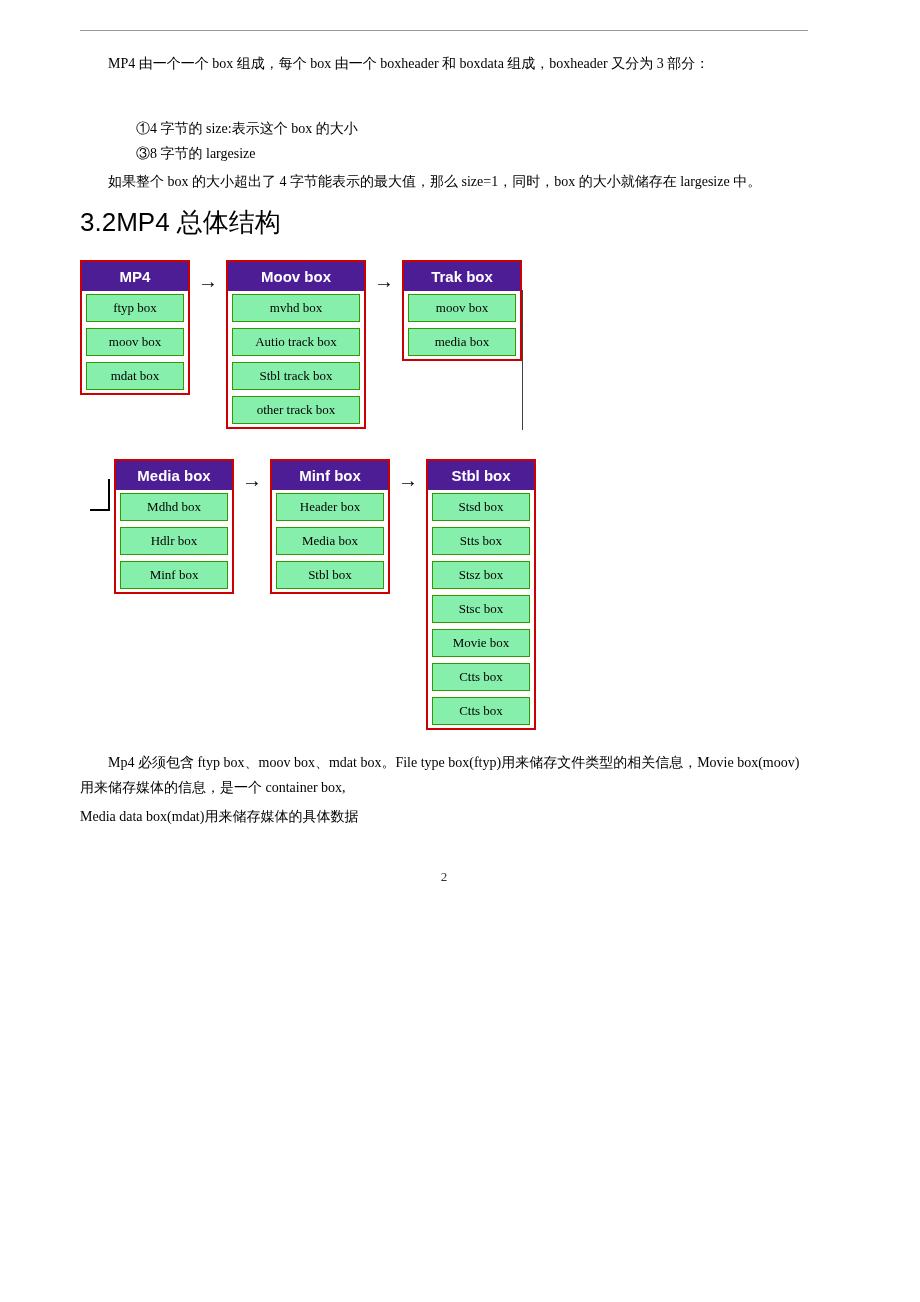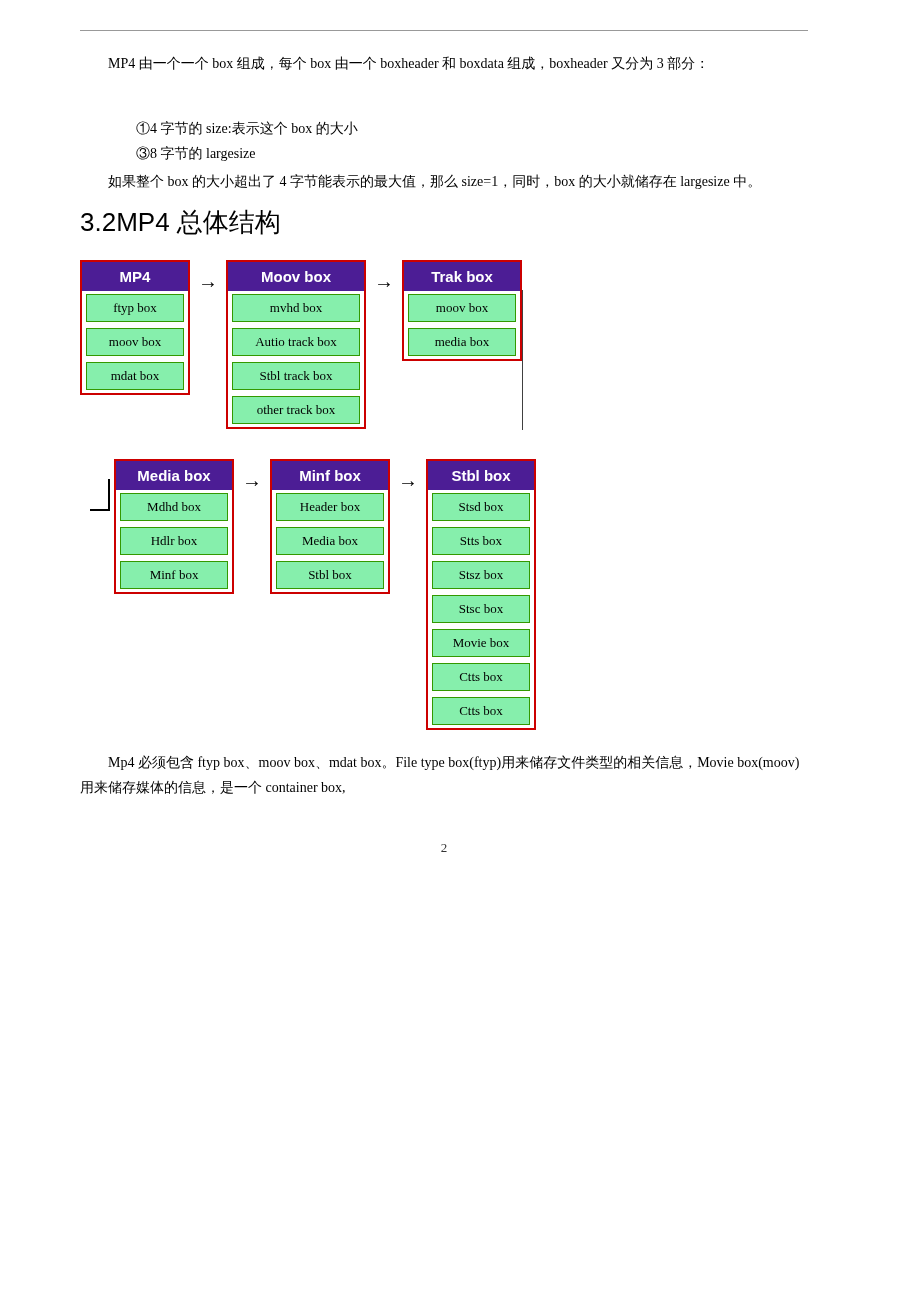--- a/index.html
+++ b/index.html
@@ -202,16 +202,17 @@
         <div class="box-item">Stsc box</div>
         <div class="box-item">Movie box</div>
         <div class="box-item">Ctts box</div>
         <div class="box-item">Ctts box</div>
       </div>
     </div>
   </div>
 
   <div class="bottom-text">
     <p>Mp4 必须包含 ftyp box、moov box、mdat box。File type box(ftyp)用来储存文件类型的相关信息，Movie box(moov)用来储存媒体的信息，是一个 container box,</p>
+    <p style="text-indent:0;">Media data box(mdat)用来储存媒体的具体数据</p>
   </div>
 
   <div class="page-number">2</div>
 </div>
 
 </body></html>

